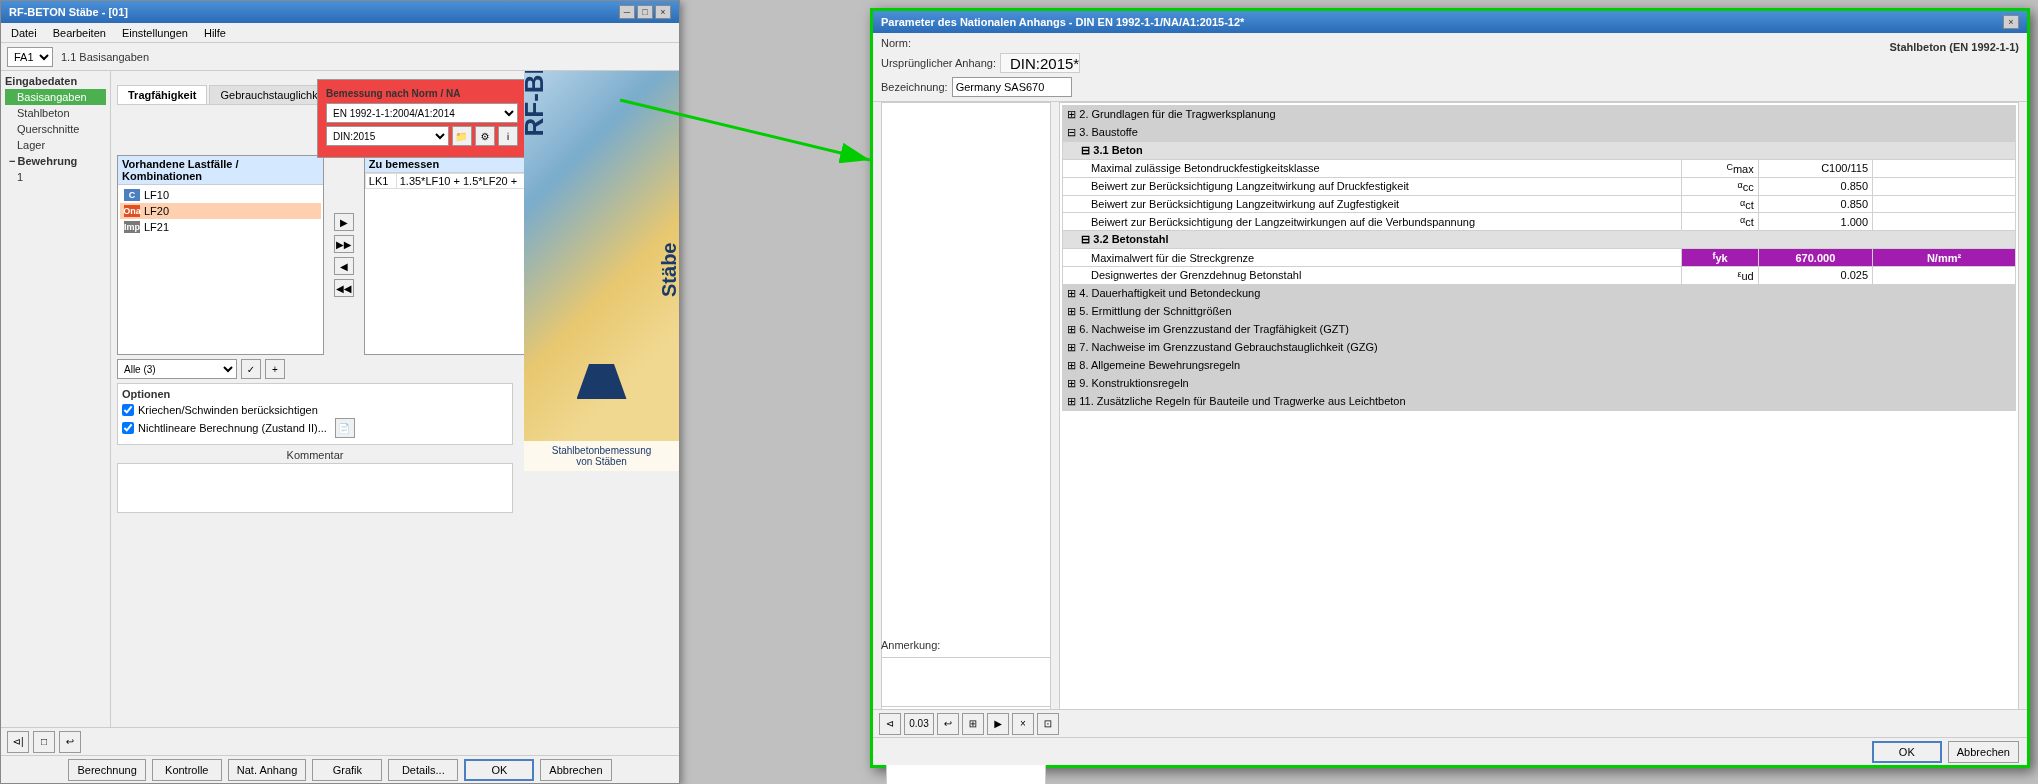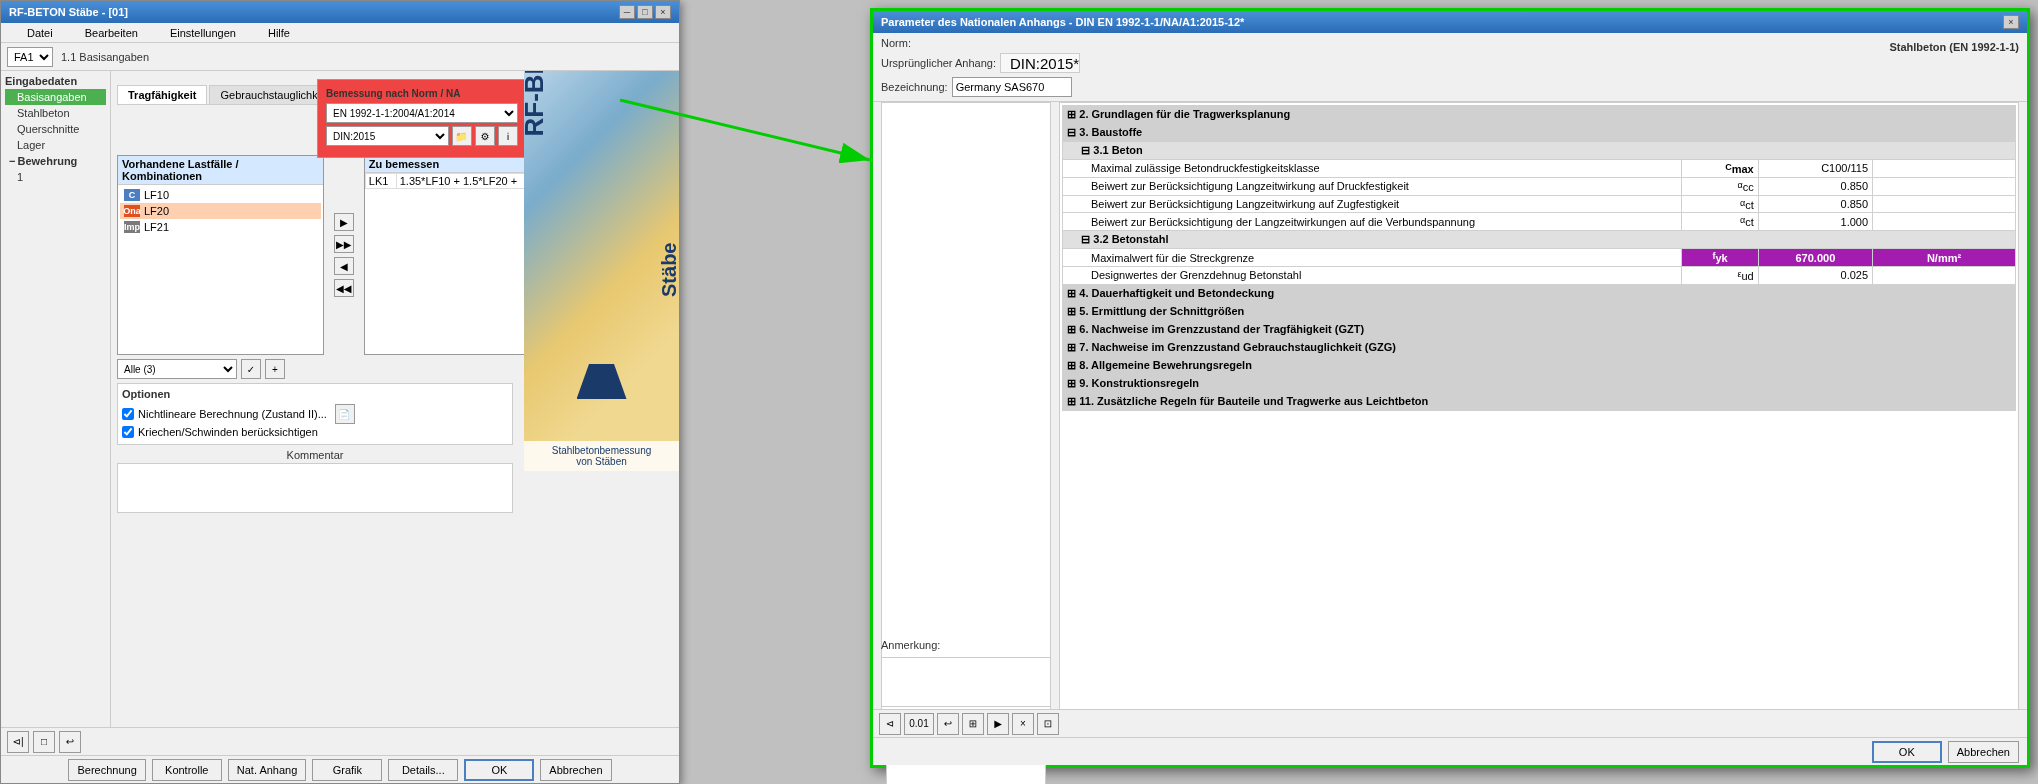--- a/index.html
+++ b/index.html
@@ -42,21 +42,20 @@
       height: 20px;
       display: flex;
       align-items: center;
       padding: 0 4px;
       gap: 4px;
     }
     .menu-item {
       padding: 18px 6px;
       cursor: pointer;
       font-size: 11px;
-      margin-left: 16px;
     }
 
     
     .toolbar {
       background: #f0f0f0;
       border-bottom: 1px solid #ccc;
       height: 28px;
       display: flex;
       align-items: center;
       padding: 2px 6px;
@@ -369,21 +368,21 @@
     
     .param-table { width: 100%; border-collapse: collapse; font-size: 11px; }
     .param-table td, .param-table th {
       border: 1px solid #d0d0d0;
       padding: 2px 4px;
       vertical-align: middle;
     }
     .param-table .indent2 { padding-left: 28px; }
     .param-table .value-cell { text-align: right; font-size: 11px; }
     .param-table .green-cell { background: #a21caf; color: white; font-weight: bold; text-align: center; }
-    .param-table .section-row td { background: #d0d0d0; font-weight: bold; }
+    .param-table .section-row td { background: #d0d0d0; font-weight: normal; }
     .param-table .sub-section-row td { background: #e0e0e0; font-weight: bold; }
 
     
     .dialog-header-row {
       display: flex;
       padding: 4px 8px;
       justify-content: space-between;
       border-bottom: 1px solid #ccc;
       align-items: flex-start;
     }
@@ -538,26 +537,26 @@
         <div style="margin-left: auto; display: flex; gap: 3px;">
           <div class="icon-btn">✓</div>
           <div class="icon-btn">+</div>
         </div>
       </div>
 
       <div class="options-section">
         <div class="options-title">Optionen</div>
         <div class="checkbox-row">
           <input type="checkbox" checked="" style="">
+          <span>Kriechen/Schwinden berücksichtigen</span>
+        </div>
+        <div class="checkbox-row">
+          <input type="checkbox" checked="" style="">
           <span>Nichtlineare Berechnung (Zustand II)...</span>
           <div class="icon-btn" style="margin-left: 4px;">📄</div>
-        </div>
-        <div class="checkbox-row">
-          <input type="checkbox" checked="" style="">
-          <span>Kriechen/Schwinden berücksichtigen</span>
         </div>
       </div>
 
       <div class="comment-section">
         <div class="comment-label">Kommentar</div>
         <textarea class="comment-box" style=""></textarea>
       </div>
 
       <div class="image-area">
         <div style="position: absolute; top: 0; left: 0; right: 0; bottom: 0; background: linear-gradient(135deg, #b8d4e8 0%, #7aaccc 25%, #e8c870 55%, #f0d890 75%); z-index: 0;"></div>
@@ -658,21 +657,21 @@
           </td>
         </tr>
         <tr class="sub-section-row">
           <td colspan="4">
             <span style="padding-left:14px;">⊟</span>
             <span>3.1 Beton</span>
           </td>
         </tr>
         <tr>
           <td class="indent2">Maximal zulässige Betondruckfestigkeitsklasse</td>
-          <td class="value-cell" style="font-size:9px;font-weight:bold;">C<sub>max</sub></td>
+          <td class="value-cell" style="font-size:9px;">C<sub>max</sub></td>
           <td class="value-cell">C100/115</td>
           <td></td>
         </tr>
         <tr>
           <td class="indent2">Beiwert zur Berücksichtigung Langzeitwirkung auf Druckfestigkeit</td>
           <td class="value-cell" style="font-size:9px;">α<sub>cc</sub></td>
           <td class="value-cell">0.850</td>
           <td></td>
         </tr>
         <tr>
@@ -752,21 +751,21 @@
     </div>
   </div>
 
   <div style="position:absolute; bottom:56px; left:8px; width:170px;">
     <div class="dialog-field-label">Anmerkung:</div>
     <textarea class="anmerkung-box" style="width: 100%; height: 50px;"></textarea>
   </div>
 
   <div class="dialog-bottom-toolbar">
     <div class="bottom-icon-btn">⊲</div>
-    <div class="bottom-icon-btn" style="width:30px;">0.01</div>
+    <div class="bottom-icon-btn" style="width:30px;">0.03</div>
     <div class="bottom-icon-btn">↩</div>
     <div class="bottom-icon-btn">⊞</div>
     <div class="bottom-icon-btn">▶</div>
     <div class="bottom-icon-btn">×</div>
     <div class="bottom-icon-btn">⊡</div>
   </div>
 
   <div class="dialog-bottom-buttons">
     <button class="btn-action btn-primary">OK</button>
     <button class="btn-action">Abbrechen</button>

